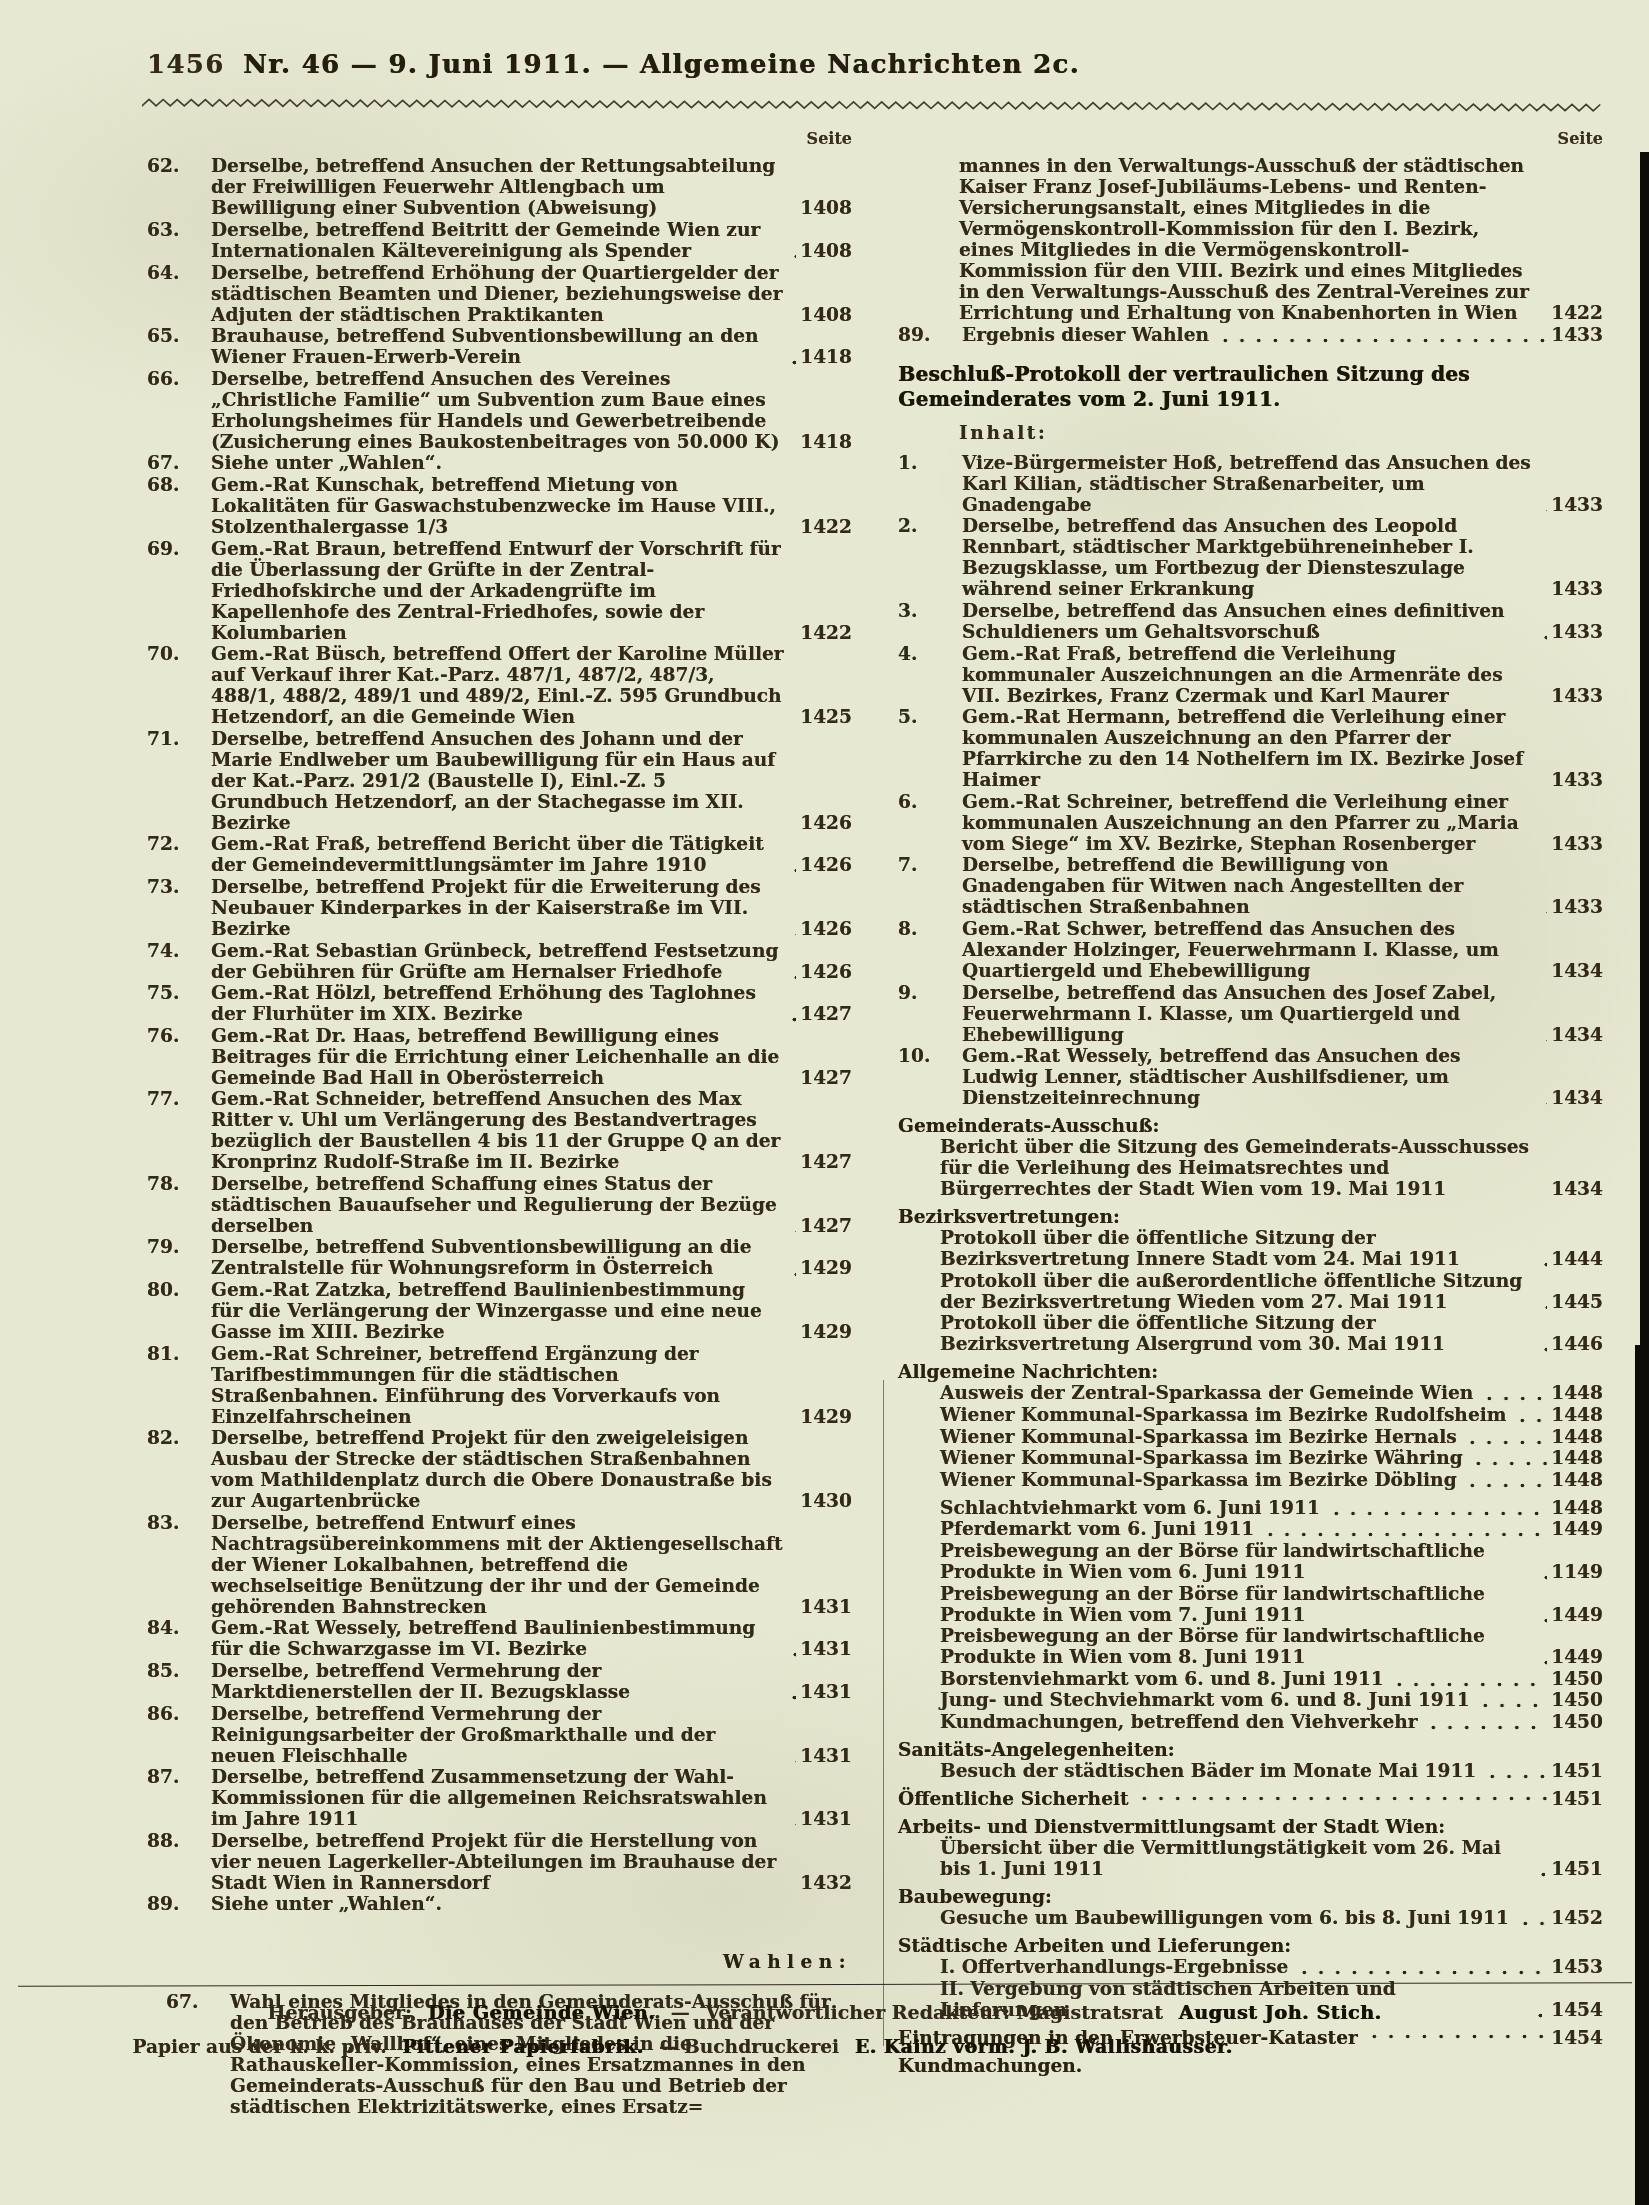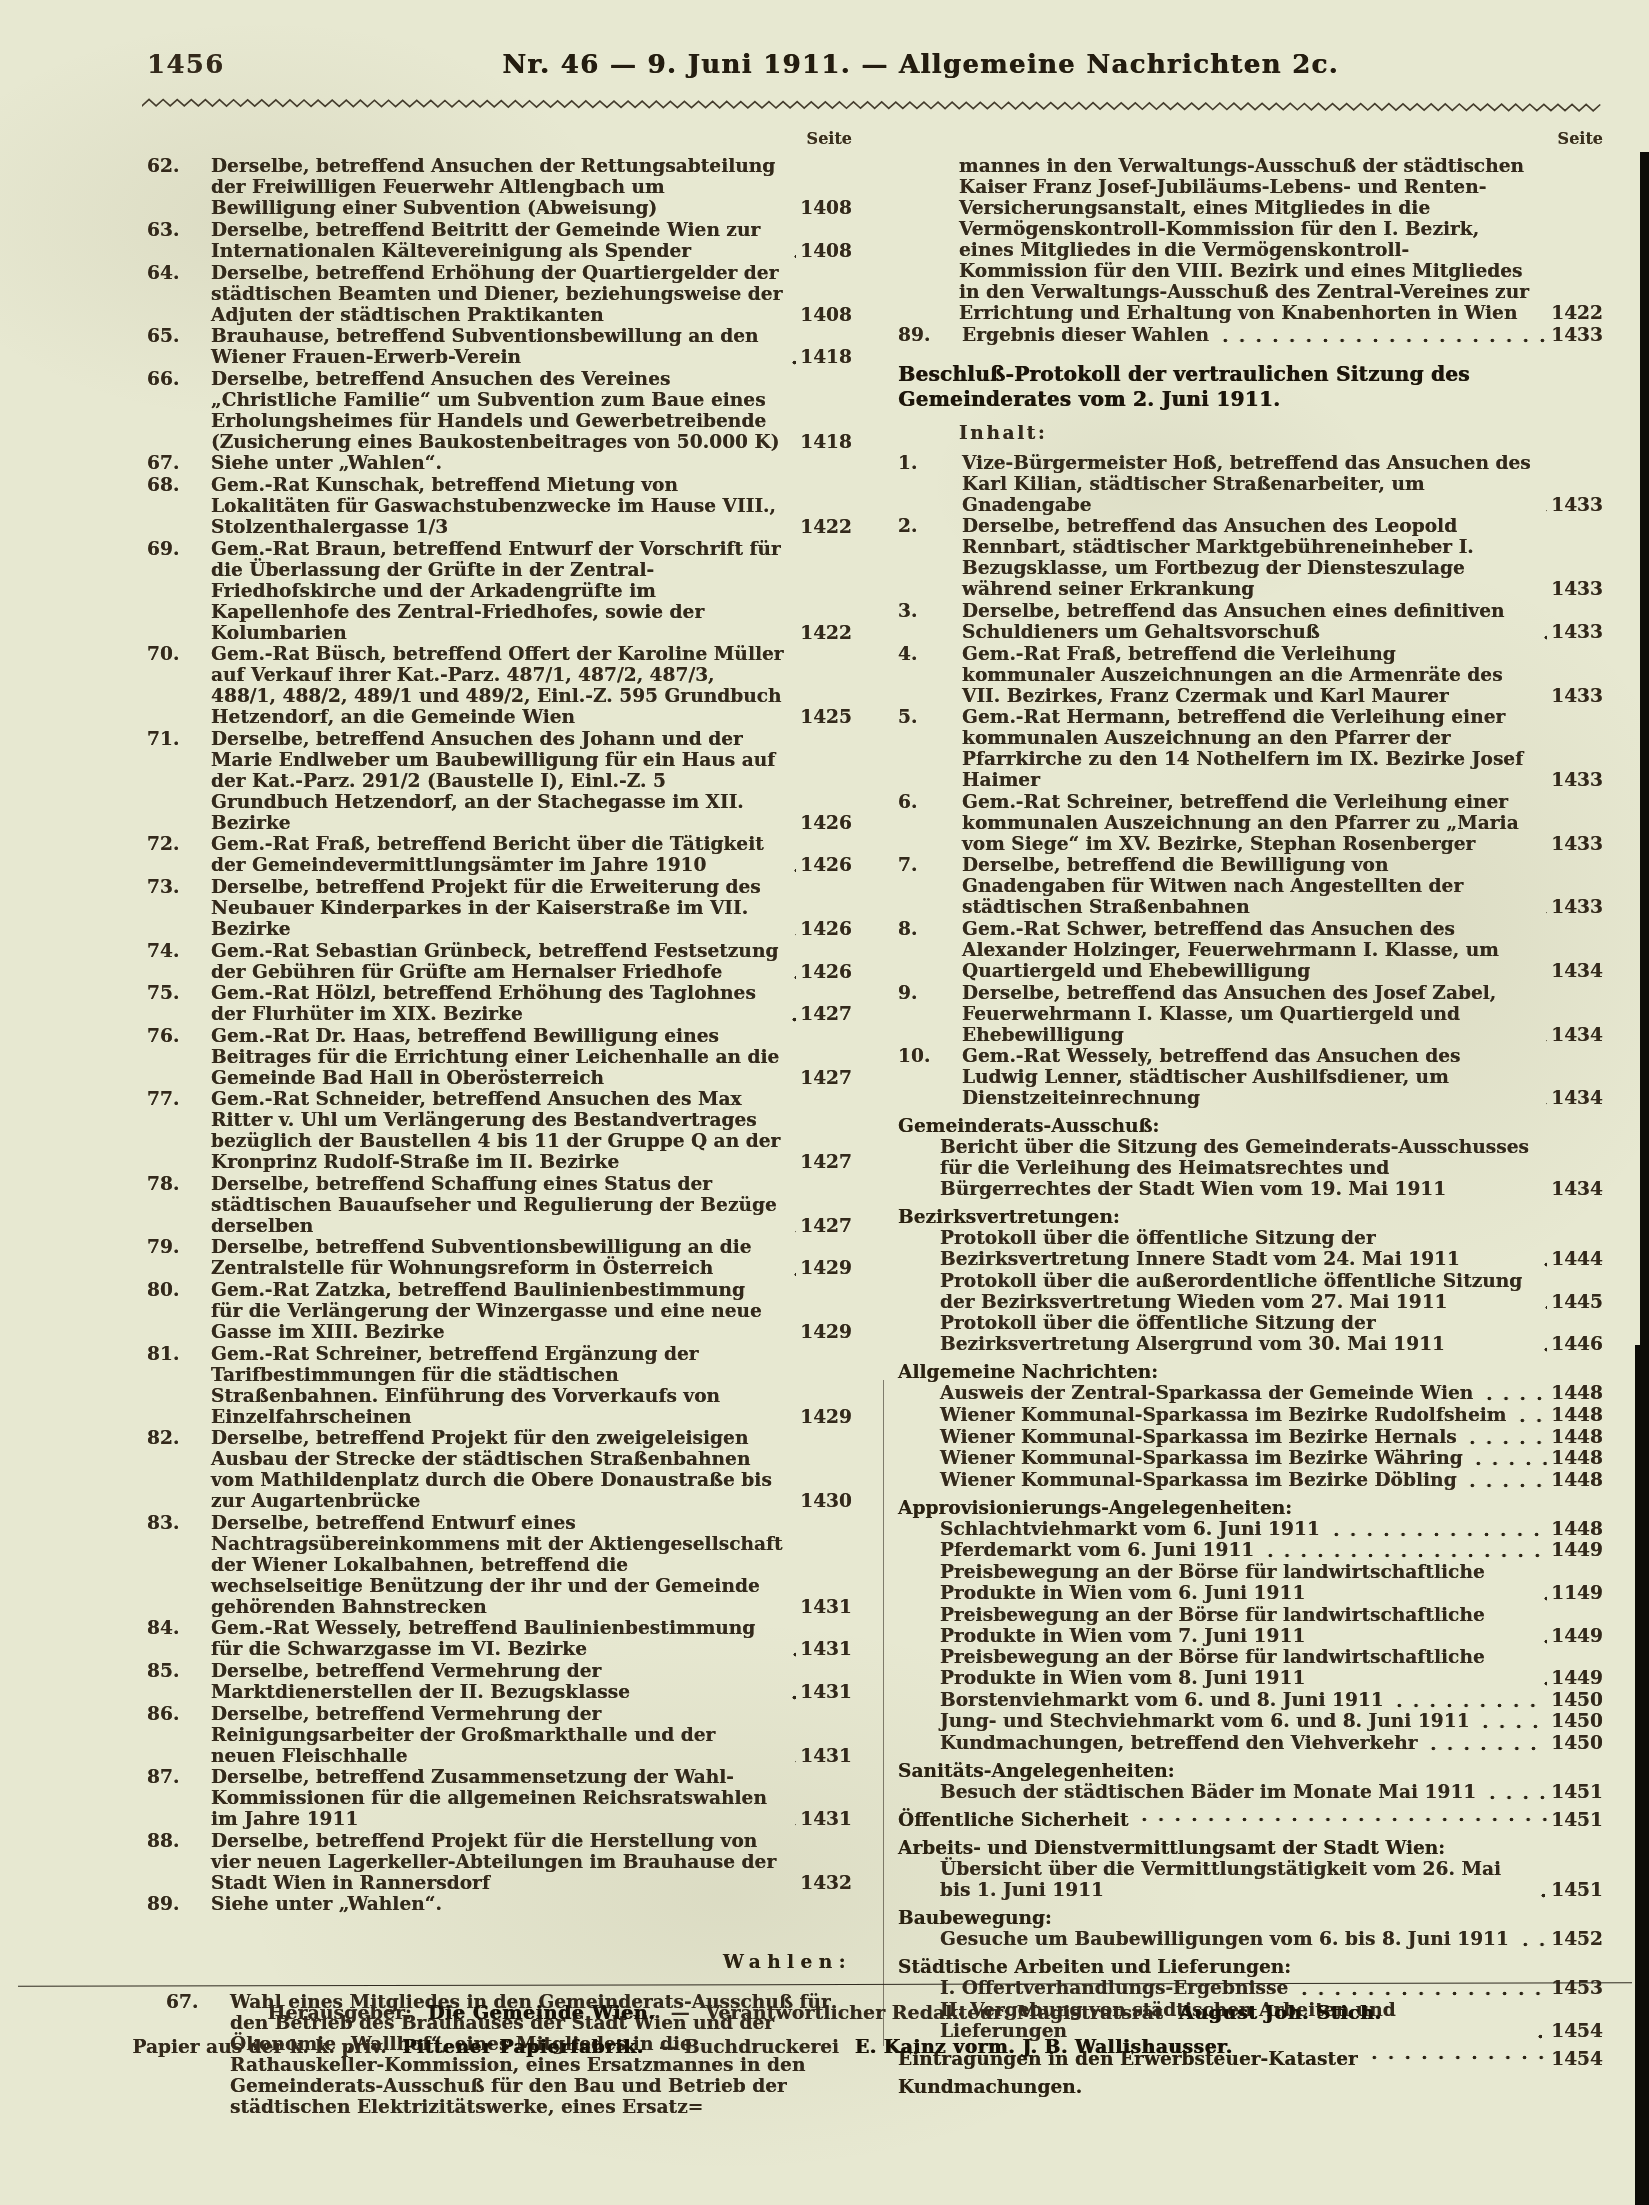--- a/index.html
+++ b/index.html
@@ -10,21 +10,21 @@
       radial-gradient(ellipse 576px 333px at 16% 10%, rgba(120,110,70,0.10), transparent 60%),
       radial-gradient(ellipse 487px 602px at 86% 42%, rgba(110,100,60,0.09), transparent 60%),
       radial-gradient(ellipse 801px 461px at 44% 86%, rgba(105,98,58,0.09), transparent 60%),
       radial-gradient(ellipse 320px 192px at 70% 22%, rgba(100,92,55,0.07), transparent 70%);
     font-family:"DejaVu Serif","Liberation Serif",serif;
     color:#33291b;font-weight:700;
     text-shadow:0 0 0.4px rgba(45,38,20,0.65);
   }
   .masthead{position:absolute;top:49px;left:147px;right:51px;height:41px;}
   .pageno{position:absolute;left:0;top:0;font-size:26px;letter-spacing:1.3px;}
-  .mtitle{position:absolute;left:0;right:0;top:0;text-align:center;padding-left:96px;
+  .mtitle{position:absolute;left:0;right:0;top:0;padding-left:96px;
     font-size:26px;letter-spacing:1.3px;color:#241d10;text-shadow:0.6px 0 currentColor;}
   .wavy{position:absolute;top:95px;left:142px;width:1464px;height:19px;}
   .columns{position:absolute;top:128px;left:147px;width:1455px;display:flex;gap:46px;
     font-size:18.6px;line-height:21px;}
   .col{width:705px;flex:none;}
   .seite{ text-align:right;font-size:16px;margin-bottom:6.4px;color:#3a2f1d;}
   .entry{display:flex;align-items:flex-end;margin-bottom:0.6px;}
   .num{flex:none;width:64px;padding-right:7.7px;box-sizing:border-box;text-align:left;align-self:flex-start;}
   .etext{flex:0 1 auto;min-width:0;}
   .dots{flex:1 1 15.4px;height:13px;margin:0 3.8px 1.9px 7.7px;
@@ -447,24 +447,20 @@
 
               <div class="entry sub">
                 <div class="etext">Wiener Kommunal-Sparkassa im Bezirke Döbling</div>
                 <div class="dots"></div>
                 <div class="pg">1448</div>
               </div>
             </div>
         </div>
 
         <div class="section">
-          <div class="sec-h-line">
-            <div class="sec-h">Approvisionierungs-Angelegenheiten:</div>
-
-          </div>
           <div class="sec-items">
 
               <div class="entry sub">
                 <div class="etext">Schlachtviehmarkt vom 6. Juni 1911</div>
                 <div class="dots"></div>
                 <div class="pg">1448</div>
               </div>
 
               <div class="entry sub">
                 <div class="etext">Pferdemarkt vom 6. Juni 1911</div>

